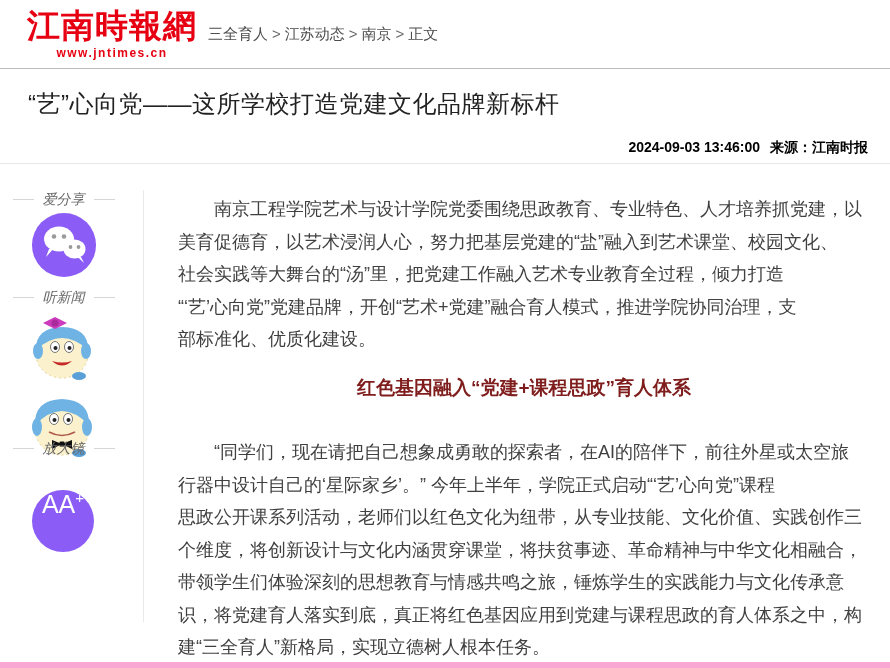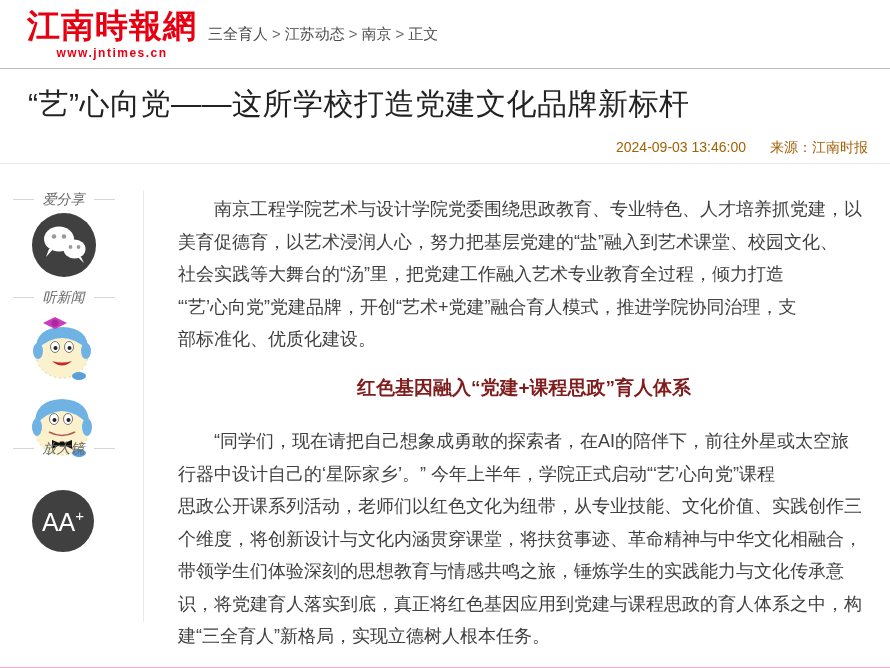--- a/index.html
+++ b/index.html
@@ -1,70 +1,70 @@
 <!DOCTYPE html>
 <html lang="zh"><head>
 <meta charset="utf-8">
 <style>
   html,body{margin:0;padding:0;background:#fff;}
   .page{
     position:relative;width:890px;height:668px;background:#fff;overflow:hidden;
     font-family:"Liberation Sans","DejaVu Sans",sans-serif;
-    box-sizing:border-box;border-bottom:1px solid #f9a8d4;
+    box-sizing:border-box;border-bottom:6px solid #f9a8d4;
   }
   
   .logo{position:absolute;left:24px;top:6px;width:176px;text-align:center;cursor:pointer;}
   .logo-title{
     font-size:33px;font-weight:700;color:#e60012;letter-spacing:1px;line-height:40px;
     font-family:"Liberation Serif","DejaVu Serif",serif;white-space:nowrap;
   }
   .logo-url{font-size:12px;font-weight:700;color:#e60012;letter-spacing:1.5px;line-height:14px;}
   .breadcrumb{position:absolute;left:208px;top:25px;font-size:15px;color:#4c4c4c;line-height:18px;}
   .bc-item{cursor:pointer;}
   .bc-sep{color:#666;margin:0 4px;}
   .header-rule{position:absolute;left:0;top:68px;width:890px;height:0;border-top:1px solid #bdbdbd;}
   
   .article-title{
     position:absolute;left:28px;top:84px;width:830px;
-    font-size:30px;font-weight:500;color:#222;line-height:40px;letter-spacing:0.5px;
+    font-size:24px;font-weight:500;color:#222;line-height:40px;letter-spacing:0.5px;
   }
   .article-meta{
-    position:absolute;right:22px;top:139px;font-size:14px;color:#a16207;line-height:16px;
-    display:flex;gap:24px;white-space:nowrap;
+    position:absolute;right:22px;top:139px;font-size:14px;color:#000000;line-height:16px;
+    display:flex;gap:10px;white-space:nowrap;font-weight:bold;
   }
   .meta-rule{position:absolute;left:0;top:163px;width:890px;height:0;border-top:1px solid #e8e8e8;}
   
   .side-label{
     position:absolute;left:0;width:127px;display:flex;align-items:center;justify-content:center;
     gap:9px;font-size:14px;color:#666;line-height:16px;font-style:italic;
   }
   .side-label::before,.side-label::after{content:"";display:block;width:21px;height:0;border-top:1px solid #d6d6d6;}
   .circle-btn{
-    position:absolute;left:32px;width:62px;height:62px;border-radius:50%;background:#404040;
-    display:flex;align-items:center;justify-content:center;cursor:pointer;
+    position:absolute;left:32px;width:62px;height:62px;border-radius:50%;background:#8b5cf6;
+    display:flex;align-items:flex-start;justify-content:center;cursor:pointer;
   }
   .wechat-btn{top:213px;width:64px;height:64px;}
   .mascot{position:absolute;left:31px;width:63px;height:68px;cursor:pointer;}
   .mascot-girl{top:314px;}
   .mascot-boy{top:391px;}
   .font-plus{top:490px;}
   .font-minus{top:560px;}
   .aa{color:#fff;display:inline-block;line-height:1;}
   .aa-plus .letters{font-size:25px;}
   .aa-plus .letters::first-letter{font-size:18px;}
   .aa-minus .letters{font-size:19px;}
   .aa-minus .letters::first-letter{font-size:25px;}
   .aa sup{font-size:15px;vertical-align:10px;}
   .v-divider{position:absolute;left:143px;top:190px;width:0;height:432px;border-left:1px solid #e9e9e9;}
   .body-text{
     position:absolute;left:178px;width:692px;
     font-size:18px;color:#404040;line-height:32.5px;white-space:pre-line;letter-spacing:0;
   }
   .para-1{top:193px;}
-  .para-2{top:425px;}
+  .para-2{top:436px;}
   .section-heading{
     position:absolute;left:178px;top:376px;width:692px;text-align:center;
     font-size:19px;font-weight:700;color:#7f1d1d;line-height:24px;
   }
 </style>
 </head>
 <body>
 
 <div class="page">
 

